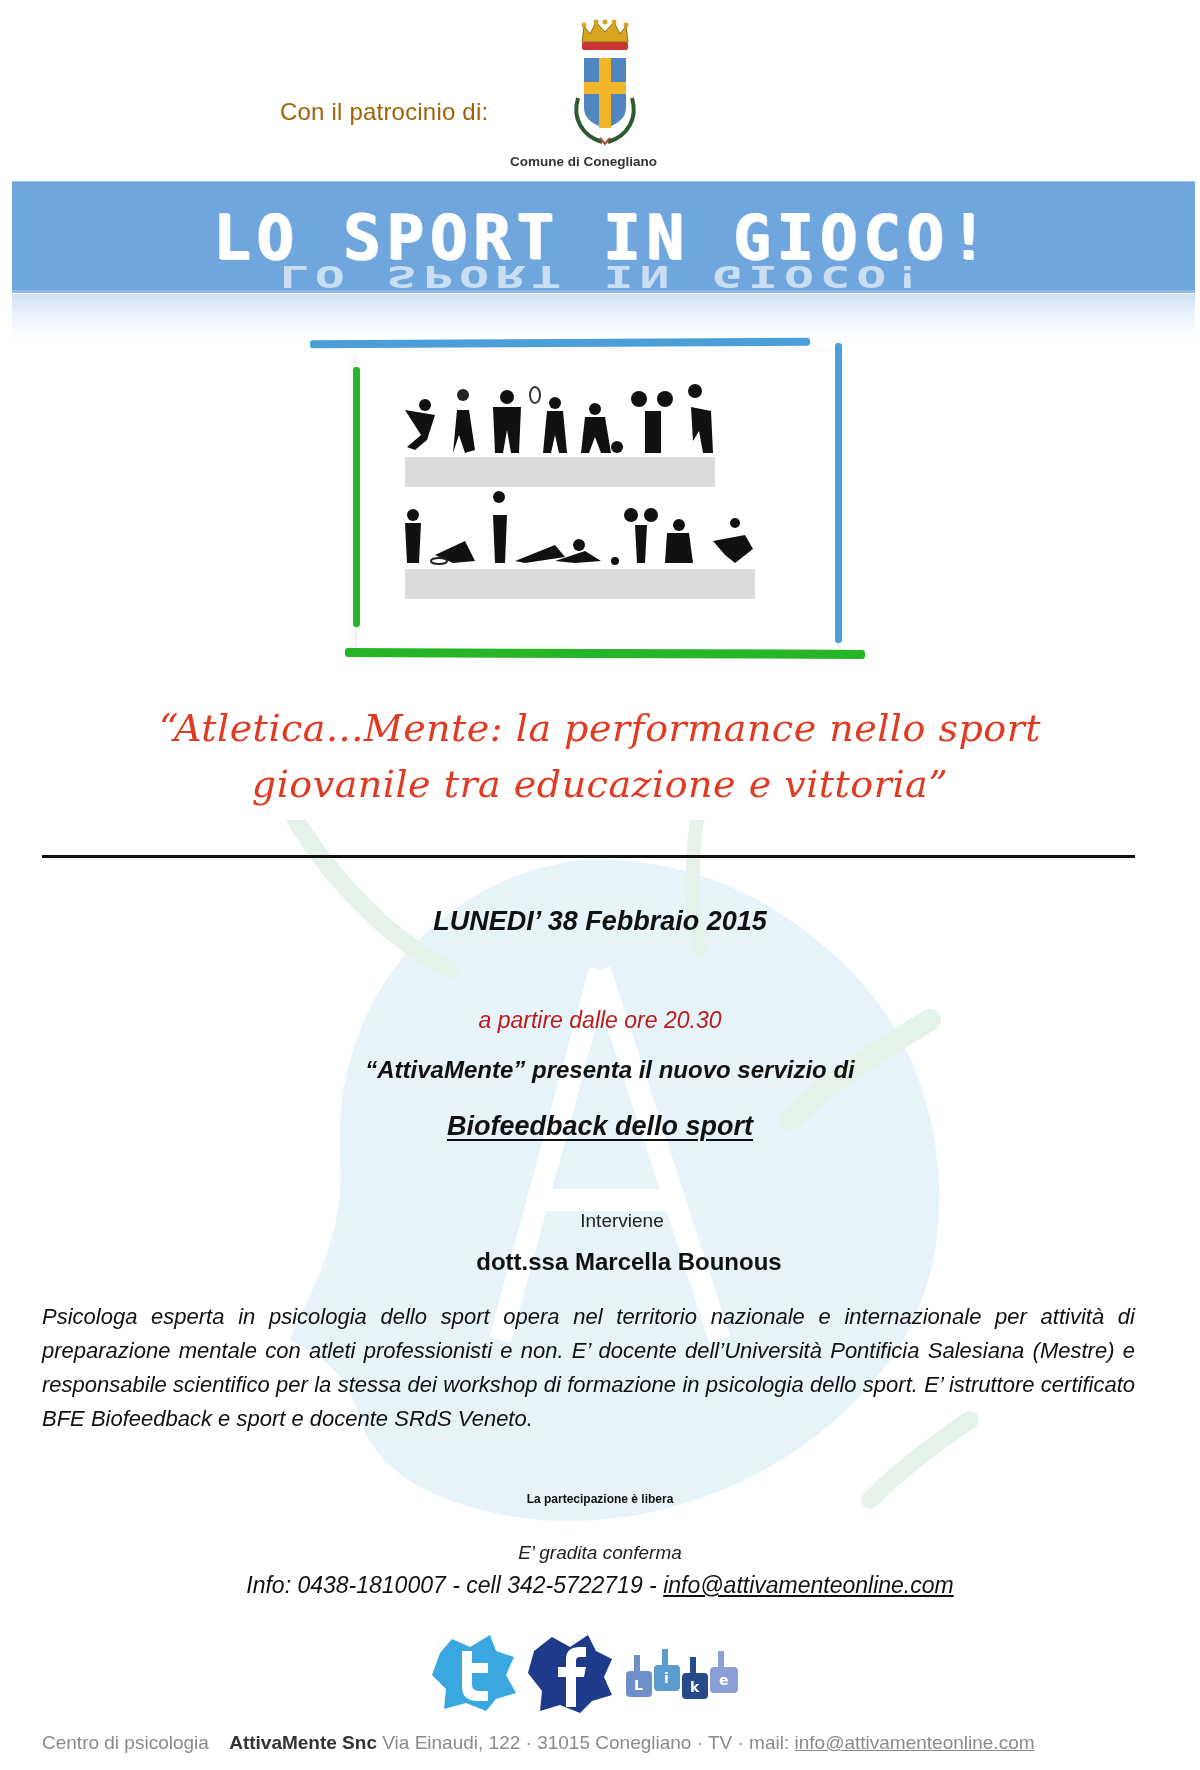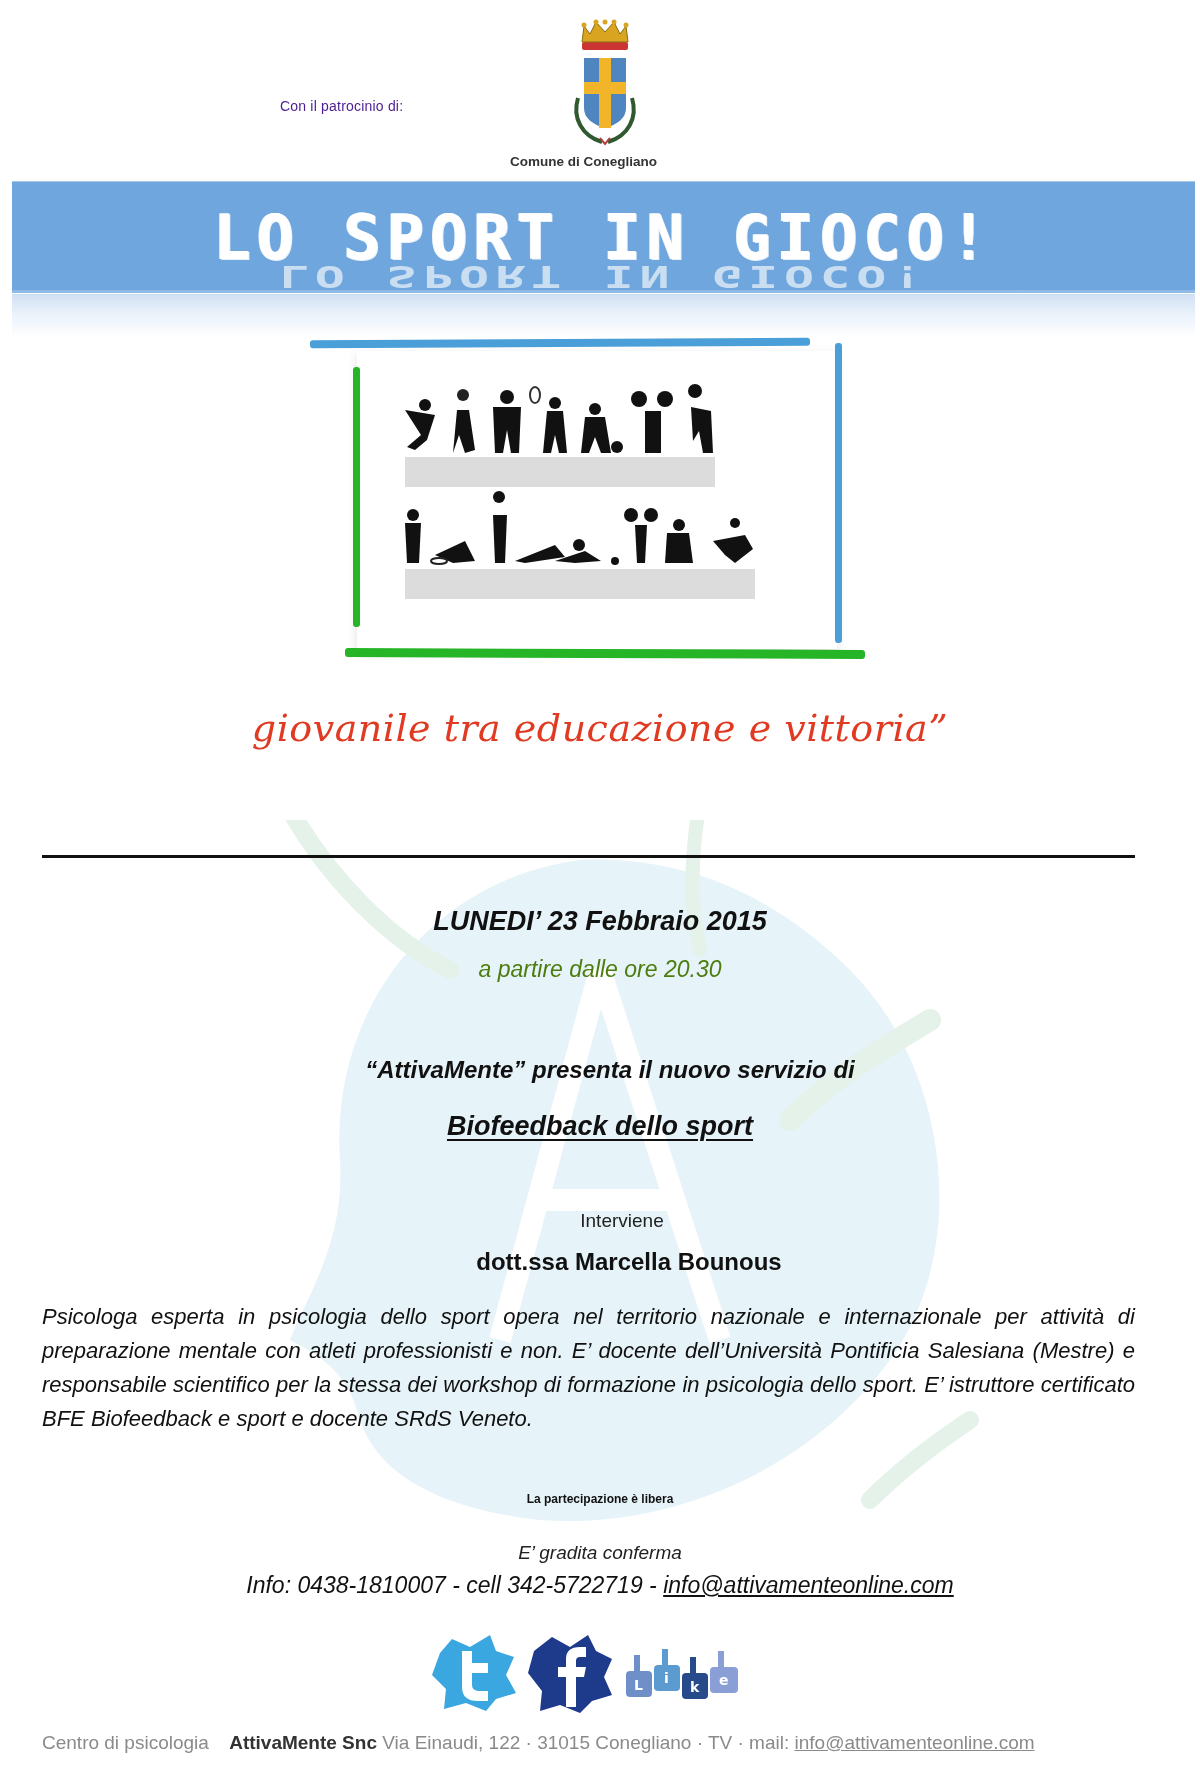--- a/index.html
+++ b/index.html
@@ -4,21 +4,21 @@
 <style>
   * { box-sizing: border-box; margin: 0; padding: 0; }
   html, body { width: 1200px; height: 1770px; background: #ffffff; overflow: hidden; }
   body { position: relative; font-family: "Liberation Sans", "DejaVu Sans", sans-serif; color: #111; }
   .abs { position: absolute; }
 
   
   .watermark { position: absolute; left: 250px; top: 820px; width: 780px; height: 720px; pointer-events: none; }
 
   
-  .patron-label { left: 280px; top: 98px; font-size: 14px; color: #4c1d95; letter-spacing: 0.2px; }
+  .patron-label { left: 280px; top: 98px; font-size: 24px; color: #a16207; letter-spacing: 0.2px; }
   .crest { left: 560px; top: 18px; width: 90px; height: 130px; }
   .crest-caption { left: 510px; top: 154px; width: 190px; font-size: 13.5px; font-weight: bold; color: #333; }
 
   
   .banner { left: 12px; top: 181px; width: 1183px; height: 112px; background: #6fa6dd;
     border-top: 1px solid #a8c8ea; border-bottom: 3px solid #8fbbe6; }
   .banner-title { width: 100%; text-align: center; line-height: 112px; color: #fff;
     font-family: "DejaVu Sans Mono", "Liberation Mono", monospace; font-size: 62px; font-weight: bold;
     letter-spacing: 6px; text-shadow: 1px 1px 0 #e8f1fb, -1px 0 0 #f5f9fd; }
   .banner-reflection { left: 12px; top: 294px; width: 1183px; height: 44px;
@@ -39,21 +39,21 @@
   .silhouettes { position: absolute; left: 90px; top: 30px; width: 400px; height: 270px; }
 
   
   .subtitle { left: 40px; top: 700px; width: 1120px; text-align: center; color: #e03a22;
     font-family: "DejaVu Serif", serif; font-style: italic; font-size: 38px; line-height: 56px; letter-spacing: 0.5px; }
 
   .hr { left: 42px; top: 855px; width: 1093px; height: 3px; background: #111; }
 
   .center { left: 0; width: 1200px; text-align: center; }
   .date { top: 906px; font-size: 27px; font-weight: bold; font-style: italic; color: #111; }
-  .time { top: 956px; font-size: 23px; font-style: italic; color: #4d7c0f; }
+  .time { top: 1007px; font-size: 23px; font-style: italic; color: #b91c1c; }
   .presents { top: 1056px; font-size: 24px; font-weight: bold; font-style: italic; color: #111; margin-left: 10px; }
   .service { top: 1111px; font-size: 27px; font-weight: bold; font-style: italic; color: #111; }
   .service span { text-decoration: underline; text-underline-offset: 4px; text-decoration-thickness: 2px; }
   .intervenes { top: 1210px; font-size: 19px; color: #222; padding-left: 44px; }
   .speaker { top: 1248px; font-size: 24px; font-weight: bold; color: #111; margin-left: 29px; }
 
   .bio { left: 42px; top: 1300px; width: 1093px; font-size: 22px; font-style: italic; line-height: 34px;
     text-align: justify; color: #111; }
 
   .free { top: 1492px; font-size: 12px; font-weight: bold; color: #111; }
@@ -159,26 +159,27 @@
       <circle cx="340" cy="158" r="5"></circle>
         <path d="M318 176 L350 170 L358 184 L340 198 L330 190 Z"></path>
     </g>
     <g opacity="0.15">
         <rect x="10" y="204" width="350" height="30"></rect>
       </g>
   </svg>
 </div>
 
 <div class="abs subtitle">
+  <div>“Atletica...Mente: la performance nello sport</div>
   <div>giovanile tra educazione e vittoria”</div>
 </div>
 
 <div class="abs hr"></div>
 
-<div class="abs center date">LUNEDI’ 23 Febbraio 2015</div>
+<div class="abs center date">LUNEDI’ 38 Febbraio 2015</div>
 <div class="abs center time">a partire dalle ore 20.30</div>
 <div class="abs center presents">“AttivaMente” presenta il nuovo servizio di</div>
 <div class="abs center service"><span>Biofeedback dello sport</span></div>
 <div class="abs center intervenes">Interviene</div>
 <div class="abs center speaker">dott.ssa Marcella Bounous</div>
 <div class="abs bio">Psicologa esperta in psicologia dello sport opera nel territorio nazionale e internazionale per attività di preparazione mentale con atleti professionisti e non. E’ docente dell’Università Pontificia Salesiana (Mestre) e responsabile scientifico per la stessa dei workshop di formazione in psicologia dello sport. E’ istruttore certificato BFE Biofeedback e sport e docente SRdS Veneto.</div>
 
 <div class="abs center free">La partecipazione è libera</div>
 <div class="abs center confirm">E’ gradita conferma</div>
 <div class="abs center info">

